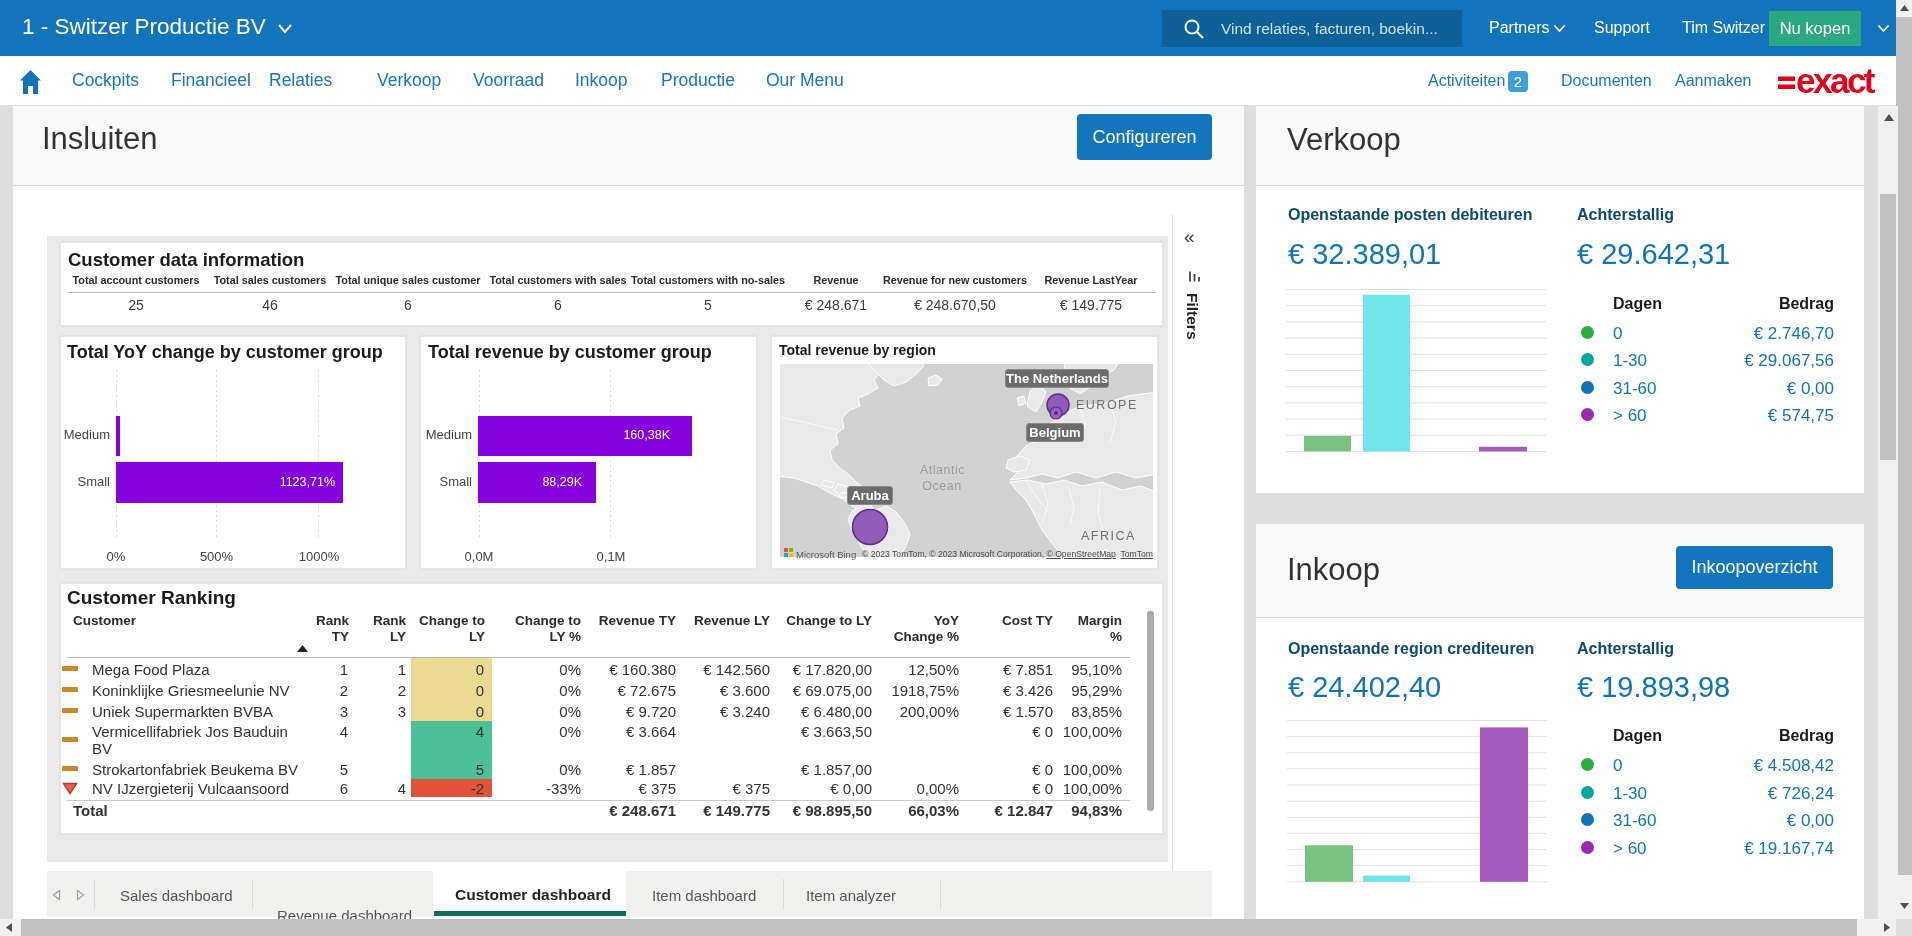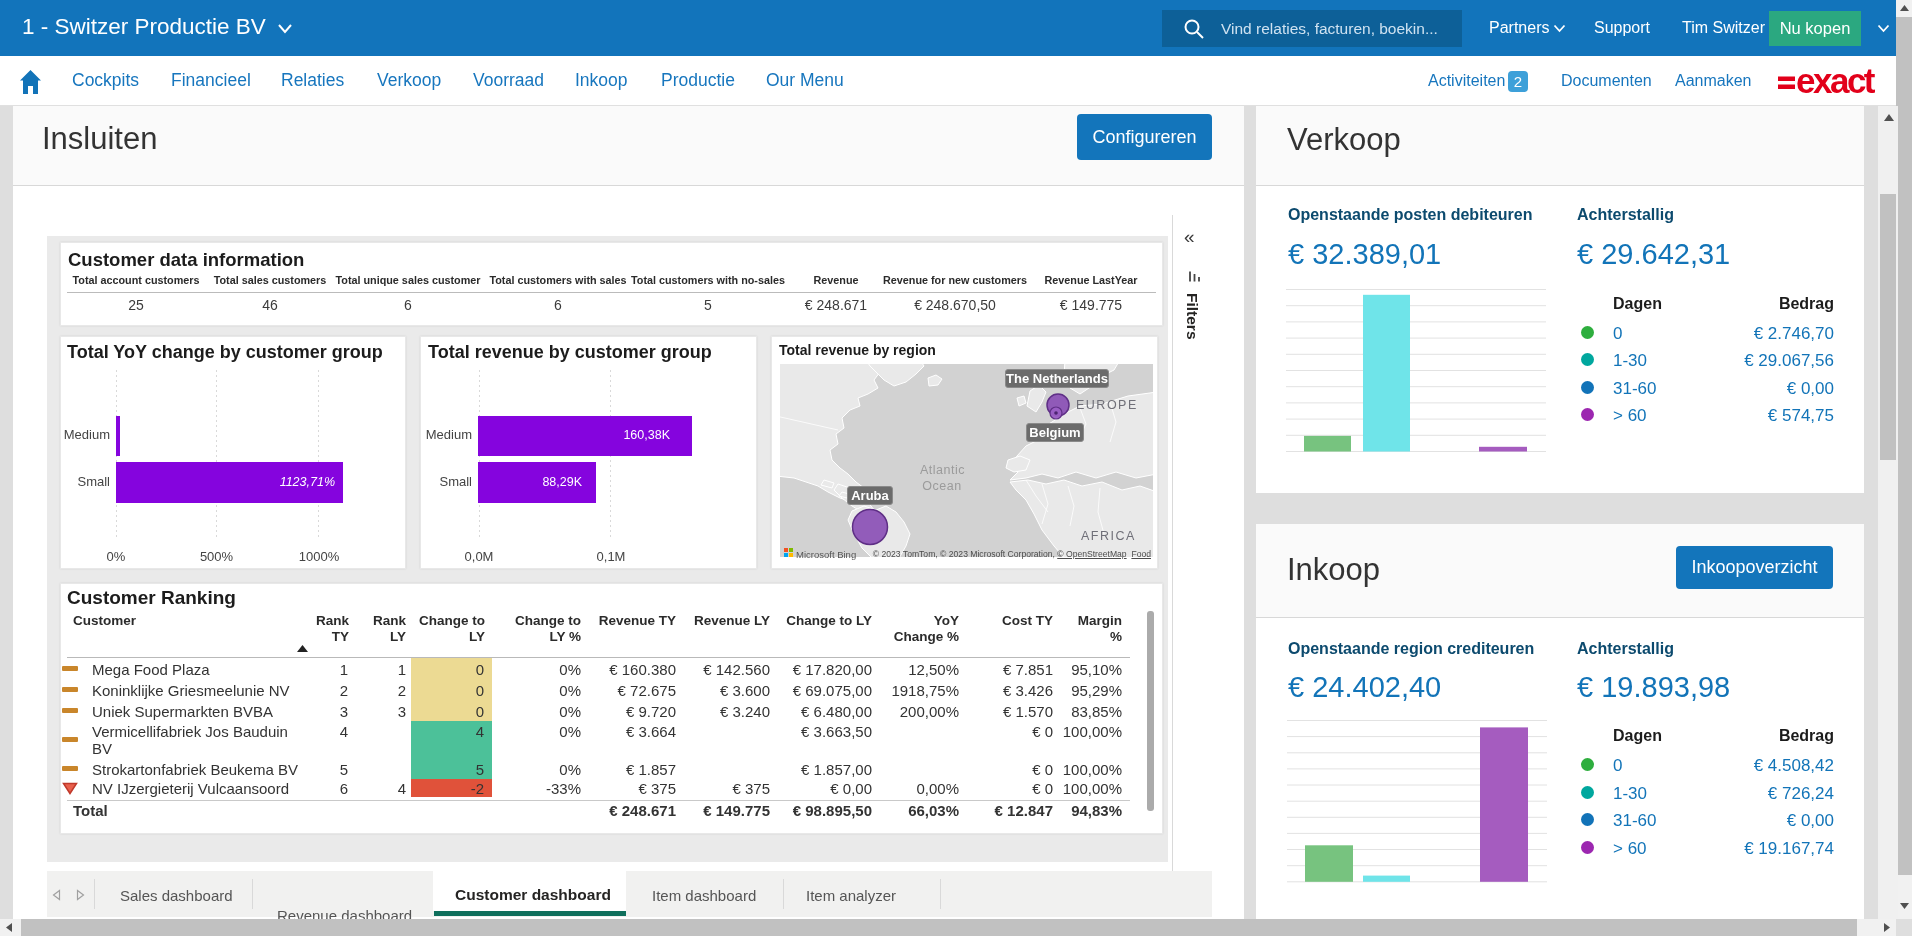--- a/index.html
+++ b/index.html
@@ -74,21 +74,21 @@
   <svg class="abs" style="left:1877px; top:24px;" width="13" height="9" viewBox="0 0 13 9">
       <path d="M1.5 1.5 L6.5 7 L11.5 1.5" stroke="#fff" stroke-width="1.8" fill="none"></path>
     </svg>
 
   <div class="abs" id="navbar"></div>
   <svg class="abs" style="left:20px; top:70px;" width="21" height="24" viewBox="0 0 21 24">
       <path d="M10.5 0 L21 10.5 L18 10.5 L18 24 L13 24 L13 16 L8 16 L8 24 L3 24 L3 10.5 L0 10.5 Z" fill="#1273b8"></path>
     </svg>
   <div class="nav" style="left:72px;">Cockpits</div>
   <div class="nav" style="left:171px;">Financieel</div>
-  <div class="nav" style="left:281px;">Relaties</div>
+  <div class="nav" style="left:269px;">Relaties</div>
   <div class="nav" style="left:377px;">Verkoop</div>
   <div class="nav" style="left:473px;">Voorraad</div>
   <div class="nav" style="left:575px;">Inkoop</div>
   <div class="nav" style="left:661px;">Productie</div>
   <div class="nav" style="left:766px;">Our Menu</div>
   <div class="nav2" style="left:1428px;">Activiteiten</div>
   <div class="abs" id="badge">2</div>
   <div class="nav2" style="left:1561px;">Documenten</div>
   <div class="nav2" style="left:1675px;">Aanmaken</div>
 
@@ -136,21 +136,21 @@
 
   <div class="card" style="left:60px; top:336px; width:346px; height:233px;"></div>
   <div class="ctitle" style="left:67px; top:342px; font-size:18px;">Total YoY change by customer group</div>
   <div class="ylab" style="left:40px; top:427px; width:70px;">Medium</div>
   <div class="ylab" style="left:40px; top:474px; width:70px;">Small</div>
   <div class="abs" style="left:116px; top:370px; width:1px; height:170px; background-image:linear-gradient(#d9d9d9 40%, transparent 40%); background-size:1px 5px;"></div>
   <div class="abs" style="left:216px; top:370px; width:1px; height:170px; background-image:linear-gradient(#d9d9d9 40%, transparent 40%); background-size:1px 5px;"></div>
   <div class="abs" style="left:318px; top:370px; width:1px; height:170px; background-image:linear-gradient(#d9d9d9 40%, transparent 40%); background-size:1px 5px;"></div>
   <div class="abs" style="left:116px; top:416px; width:4px; height:40px; background:#8504de;"></div>
   <div class="abs" style="left:116px; top:462px; width:227px; height:41px; background:#8504de;"></div>
-  <div class="abs" style="left:240px; top:475px; width:95px; font-size:12.5px; color:#fff; text-align:right;font-style:italic;">1123,71%</div>
+  <div class="abs" style="left:240px; top:475px; width:95px; font-size:12.5px; color:#fff; text-align:right;">1123,71%</div>
   <div class="xlab" style="left:96px;  top:549px; width:40px;">0%</div>
   <div class="xlab" style="left:194px; top:549px; width:45px;">500%</div>
   <div class="xlab" style="left:294px; top:549px; width:50px;">1000%</div>
 
   <div class="card" style="left:420px; top:336px; width:337px; height:233px;"></div>
   <div class="ctitle" style="left:428px; top:342px; font-size:18px;">Total revenue by customer group</div>
   <div class="ylab" style="left:402px; top:427px; width:70px;">Medium</div>
   <div class="ylab" style="left:402px; top:474px; width:70px;">Small</div>
   <div class="abs" style="left:479px; top:370px; width:1px; height:170px; background-image:linear-gradient(#d9d9d9 40%, transparent 40%); background-size:1px 5px;"></div>
   <div class="abs" style="left:610px; top:370px; width:1px; height:170px; background-image:linear-gradient(#d9d9d9 40%, transparent 40%); background-size:1px 5px;"></div>
@@ -194,21 +194,21 @@
     <circle cx="278" cy="41" r="11" fill="#8a4fb5" fill-opacity="0.92" stroke="#5f2f86" stroke-width="1.5"></circle>
     <circle cx="276" cy="49" r="6" fill="#9b5fc4" fill-opacity="0.95" stroke="#5f2f86" stroke-width="1.2"></circle>
     <circle cx="276" cy="49" r="1.8" fill="#4d2470"></circle>
   </svg>
   <div class="tt" style="left:1005px; top:369px; width:104px; height:19px; line-height:18px;">The Netherlands</div>
   <div class="tt" style="left:1026px; top:423px; width:58px; height:19px; line-height:18px;">Belgium</div>
   <div class="tt" style="left:847px; top:486px; width:46px; height:19px; line-height:18px;">Aruba</div>
   <div class="maplab" style="left:1076px; top:398px;">EUROPE</div>
   <div class="maplab" style="left:1081px; top:529px;">AFRICA</div>
   <div class="maplab" style="left:920px; top:462px; letter-spacing:0.5px; color:#9b9b9b; text-align:center; width:44px; line-height:16px;">Atlantic Ocean</div>
-  <div class="abs" style="left:862px; top:549px; width:289px; font-size:8.6px; color:#4c4c4c; text-align:right; white-space:nowrap;">© 2023 TomTom, © 2023 Microsoft Corporation, <span style="text-decoration:underline;">© OpenStreetMap</span>&nbsp; <span style="text-decoration:underline;">Food</span></div>
+  <div class="abs" style="left:862px; top:549px; width:289px; font-size:8.6px; color:#4c4c4c; text-align:right; white-space:nowrap;">© 2023 TomTom, © 2023 Microsoft Corporation, <span style="text-decoration:underline;">© OpenStreetMap</span>&nbsp; <span style="text-decoration:underline;">TomTom</span></div>
   <svg class="abs" style="left:784px; top:548px;" width="9" height="9">
       <rect width="4" height="4" fill="#f25022"></rect>
       <rect x="5" width="4" height="4" fill="#7fba00"></rect>
       <rect y="5" width="4" height="4" fill="#00a4ef"></rect>
       <rect x="5" y="5" width="4" height="4" fill="#ffb900"></rect>
     </svg>
   <div class="abs" style="left:796px; top:549px; font-size:9.5px; color:#555;">Microsoft Bing</div>
 
   <div class="card" style="left:60px; top:583px; width:1103px; height:251px;"></div>
   <div class="ctitle" style="left:67px; top:587px; font-size:19px;">Customer Ranking</div>

